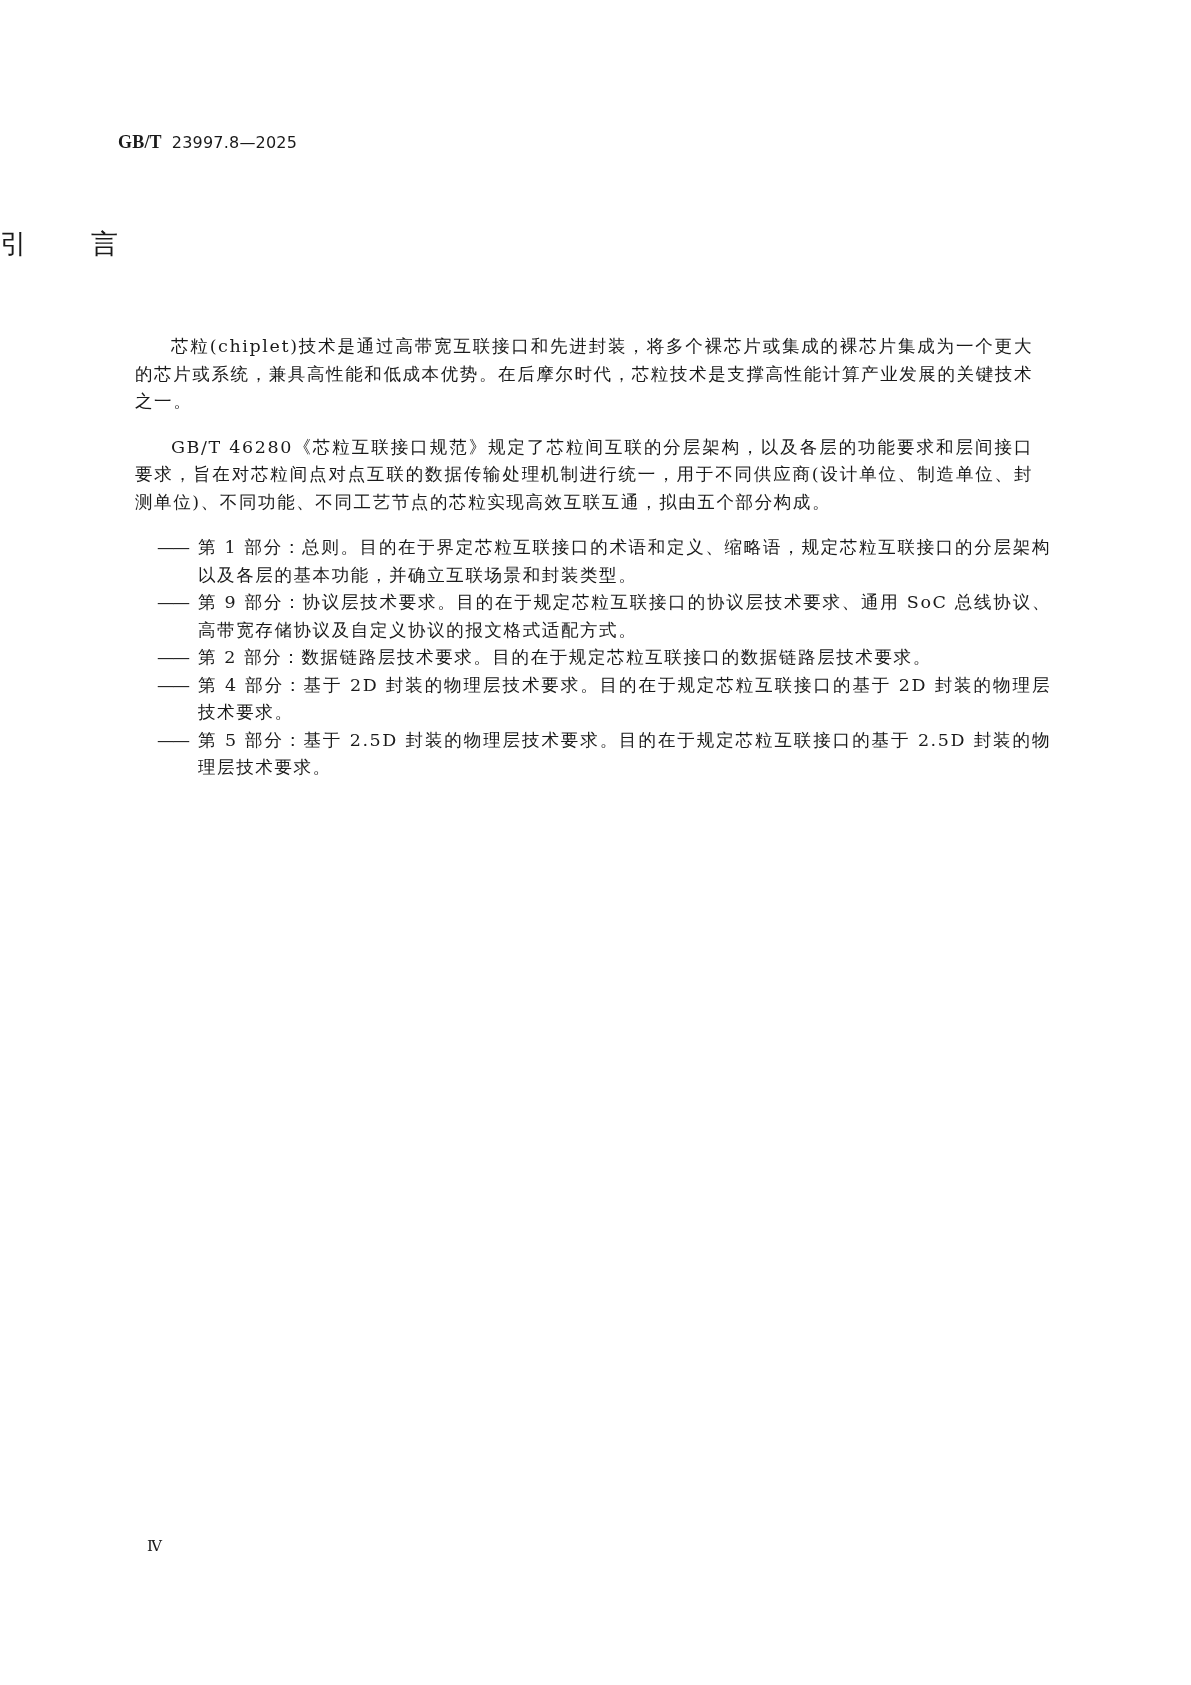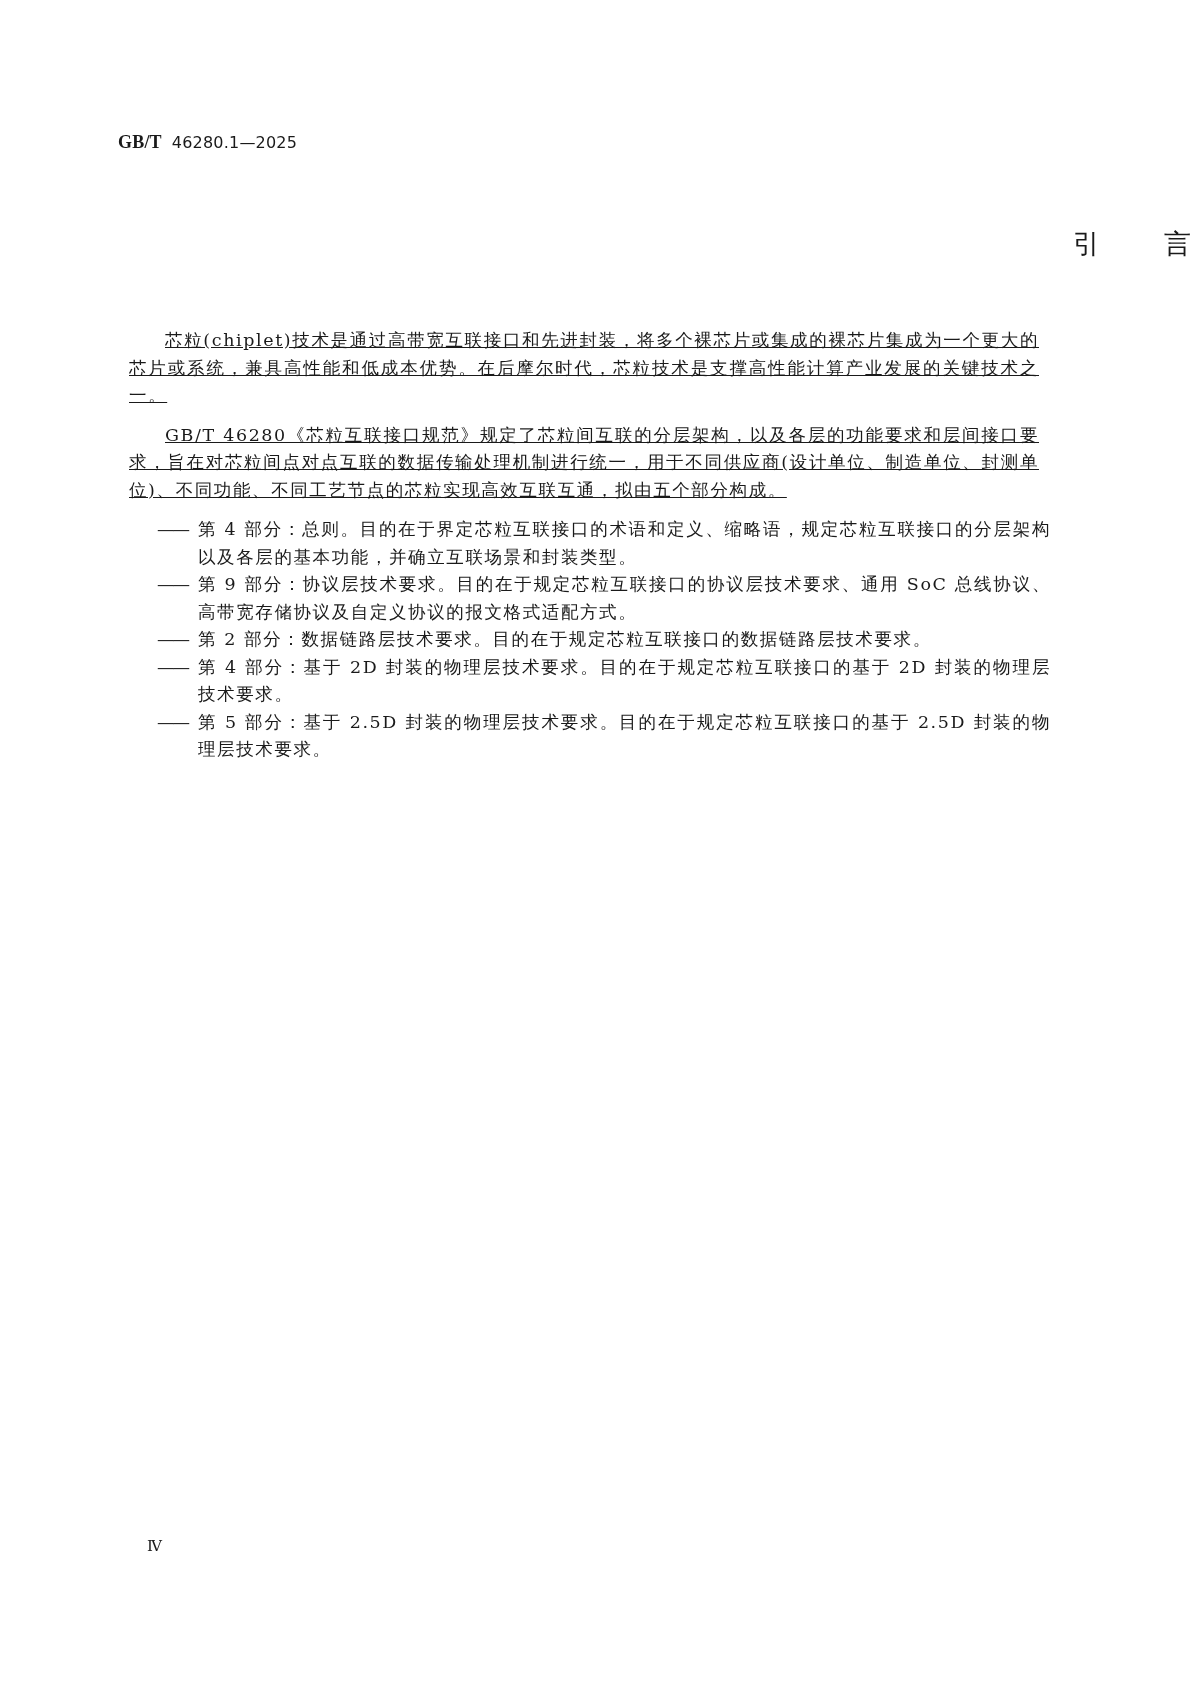--- a/index.html
+++ b/index.html
@@ -37,40 +37,39 @@
     }
     .std-header .num {
       font-family: "DejaVu Sans", "Liberation Sans", sans-serif;
       font-size: 16px;
     }
     .title {
       position: absolute;
       left: 0;
       width: 1191px;
       top: 226px;
-      text-align: right;
+      text-align: left;
       font-family: "DejaVu Sans", "Liberation Sans", sans-serif;
       font-size: 27px;
       letter-spacing: 0;
     }
     .title .ch1 { margin-right: 64px; }
     .body {
       position: absolute;
       left: 117px;
       top: 315px;
       width: 934px;
       font-size: 17.5px;
       line-height: 27.5px;
       letter-spacing: 1.6px;
     }
     .para {
-      margin: 12px;
+      margin: 18px;
       text-indent: 36px;
       text-align: justify;
-      text-decoration: underline;
     }
     .part-item {
       position: relative;
       padding-left: 81px;
       text-align: justify;
     }
     .part-item .dash {
       position: absolute;
       left: 40px;
       top: 0;
@@ -83,34 +82,34 @@
       font-family: "Liberation Serif", "DejaVu Serif", serif;
       font-size: 15px;
     }
   </style>
 </head>
 <body>
 
 <div class="page">
 
   <div class="std-header">
-    <span class="code">GB/T</span><span class="num">46280.1—2025</span>
+    <span class="code">GB/T</span><span class="num">23997.8—2025</span>
   </div>
 
   <div class="title">
     <span class="ch1">引</span><span>言</span>
   </div>
 
   <div class="body">
     <p class="para">芯粒(chiplet)技术是通过高带宽互联接口和先进封装，将多个裸芯片或集成的裸芯片集成为一个更大的芯片或系统，兼具高性能和低成本优势。在后摩尔时代，芯粒技术是支撑高性能计算产业发展的关键技术之一。</p>
     <p class="para">GB/T 46280《芯粒互联接口规范》规定了芯粒间互联的分层架构，以及各层的功能要求和层间接口要求，旨在对芯粒间点对点互联的数据传输处理机制进行统一，用于不同供应商(设计单位、制造单位、封测单位)、不同功能、不同工艺节点的芯粒实现高效互联互通，拟由五个部分构成。</p>
 
     <div class="part-item">
       <span class="dash">——</span>
-      <span>第 4 部分：总则。目的在于界定芯粒互联接口的术语和定义、缩略语，规定芯粒互联接口的分层架构以及各层的基本功能，并确立互联场景和封装类型。</span>
+      <span>第 1 部分：总则。目的在于界定芯粒互联接口的术语和定义、缩略语，规定芯粒互联接口的分层架构以及各层的基本功能，并确立互联场景和封装类型。</span>
     </div>
     <div class="part-item">
       <span class="dash">——</span>
       <span>第 9 部分：协议层技术要求。目的在于规定芯粒互联接口的协议层技术要求、通用 SoC 总线协议、高带宽存储协议及自定义协议的报文格式适配方式。</span>
     </div>
     <div class="part-item">
       <span class="dash">——</span>
       <span>第 2 部分：数据链路层技术要求。目的在于规定芯粒互联接口的数据链路层技术要求。</span>
     </div>
     <div class="part-item">

